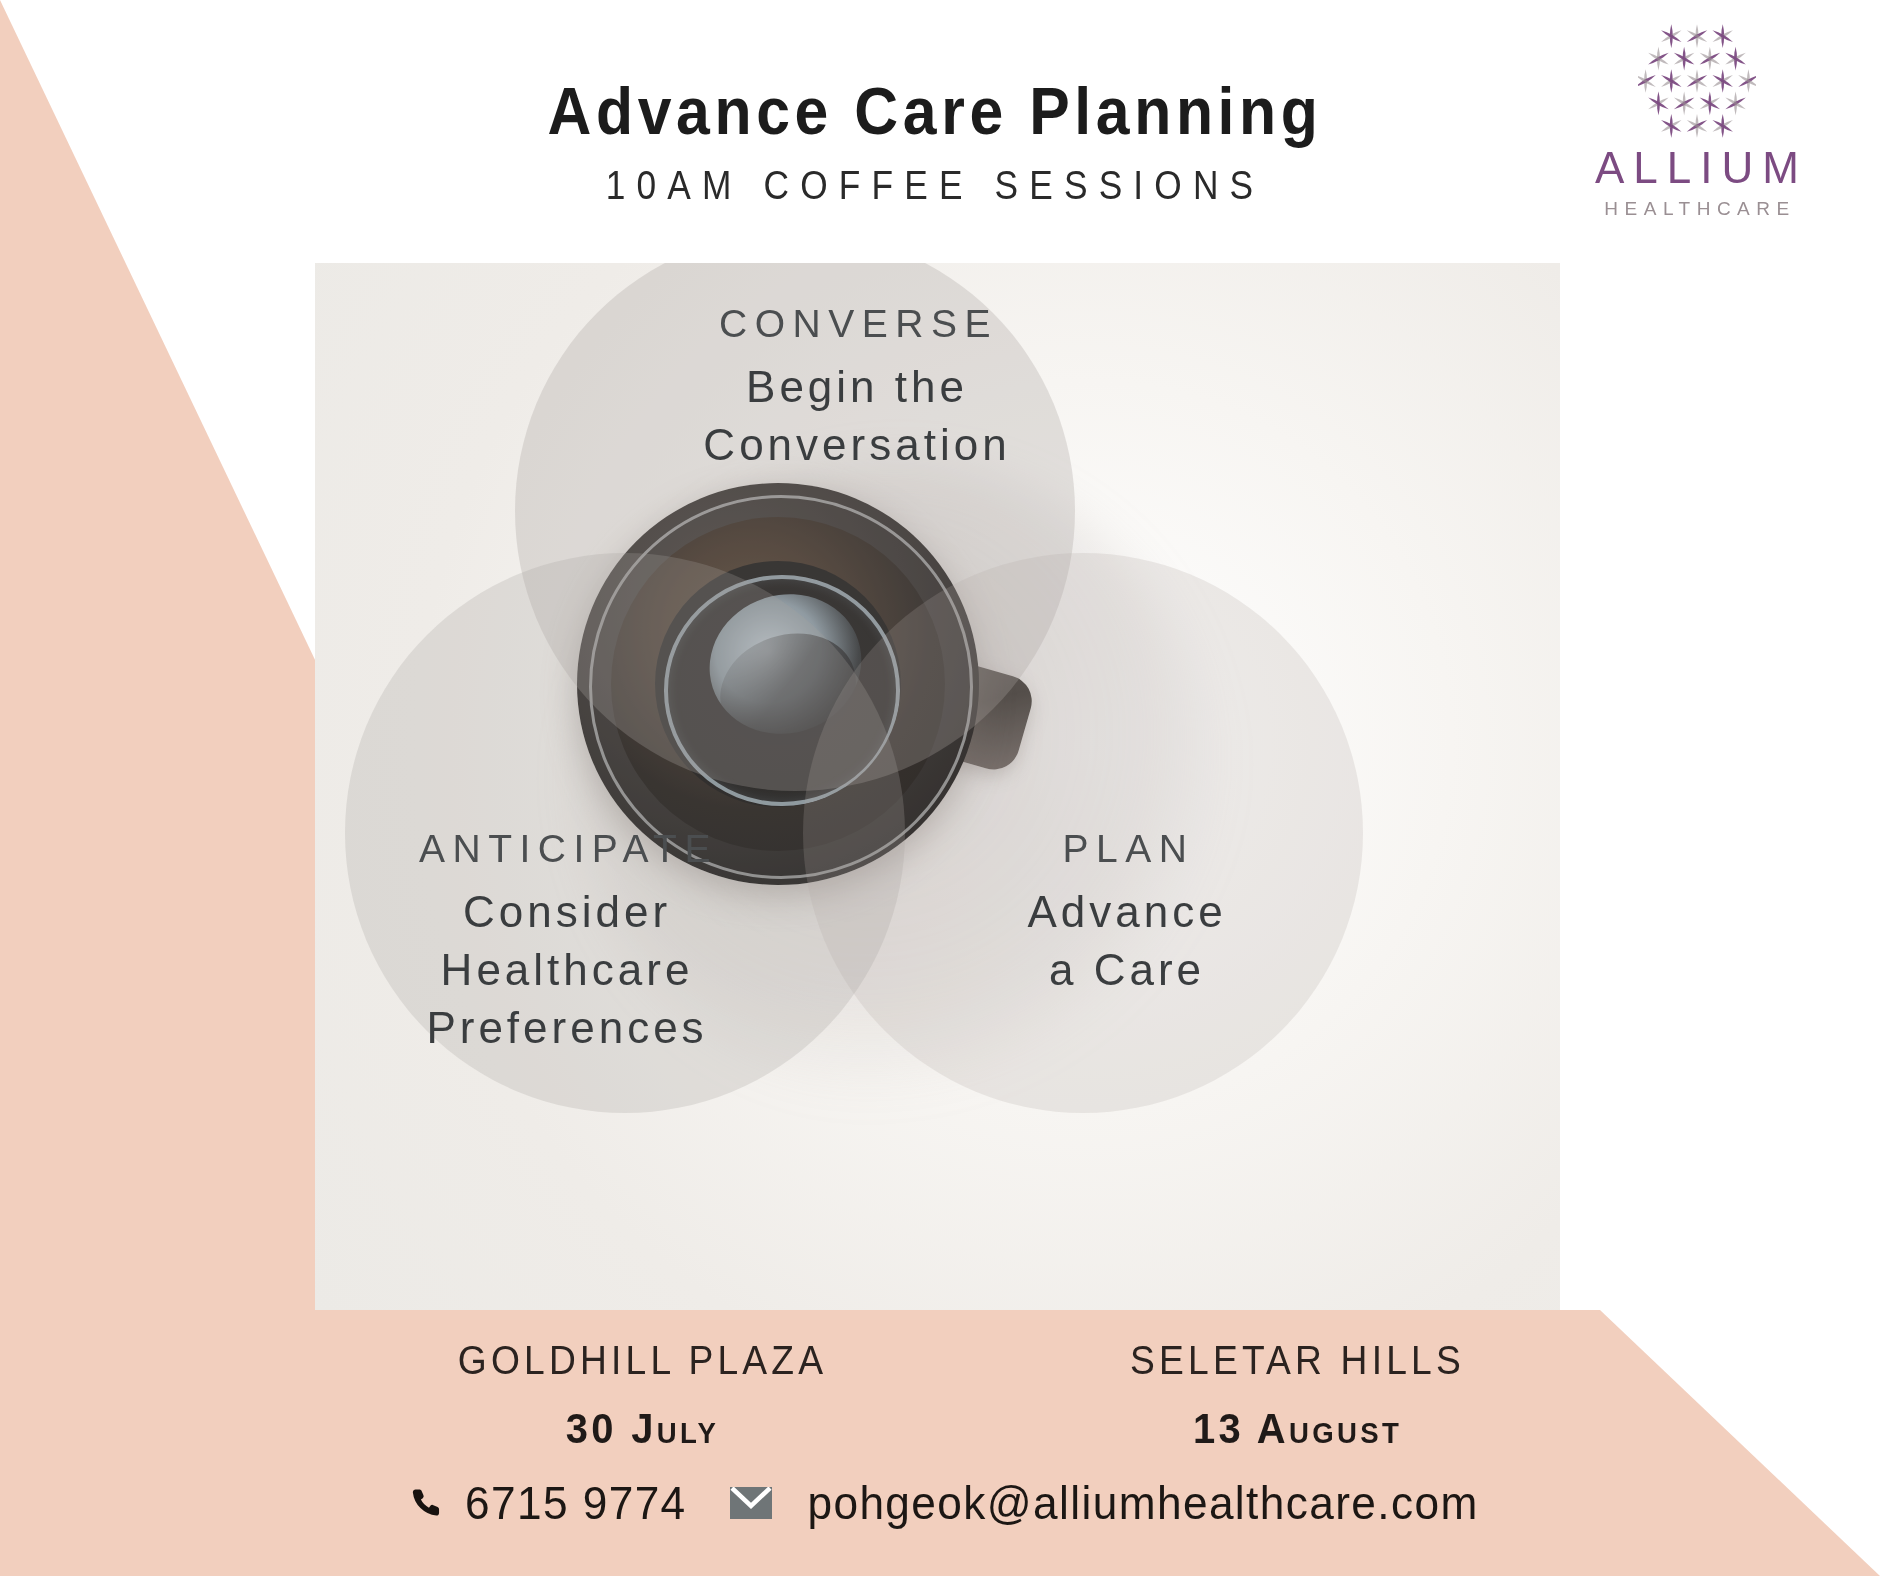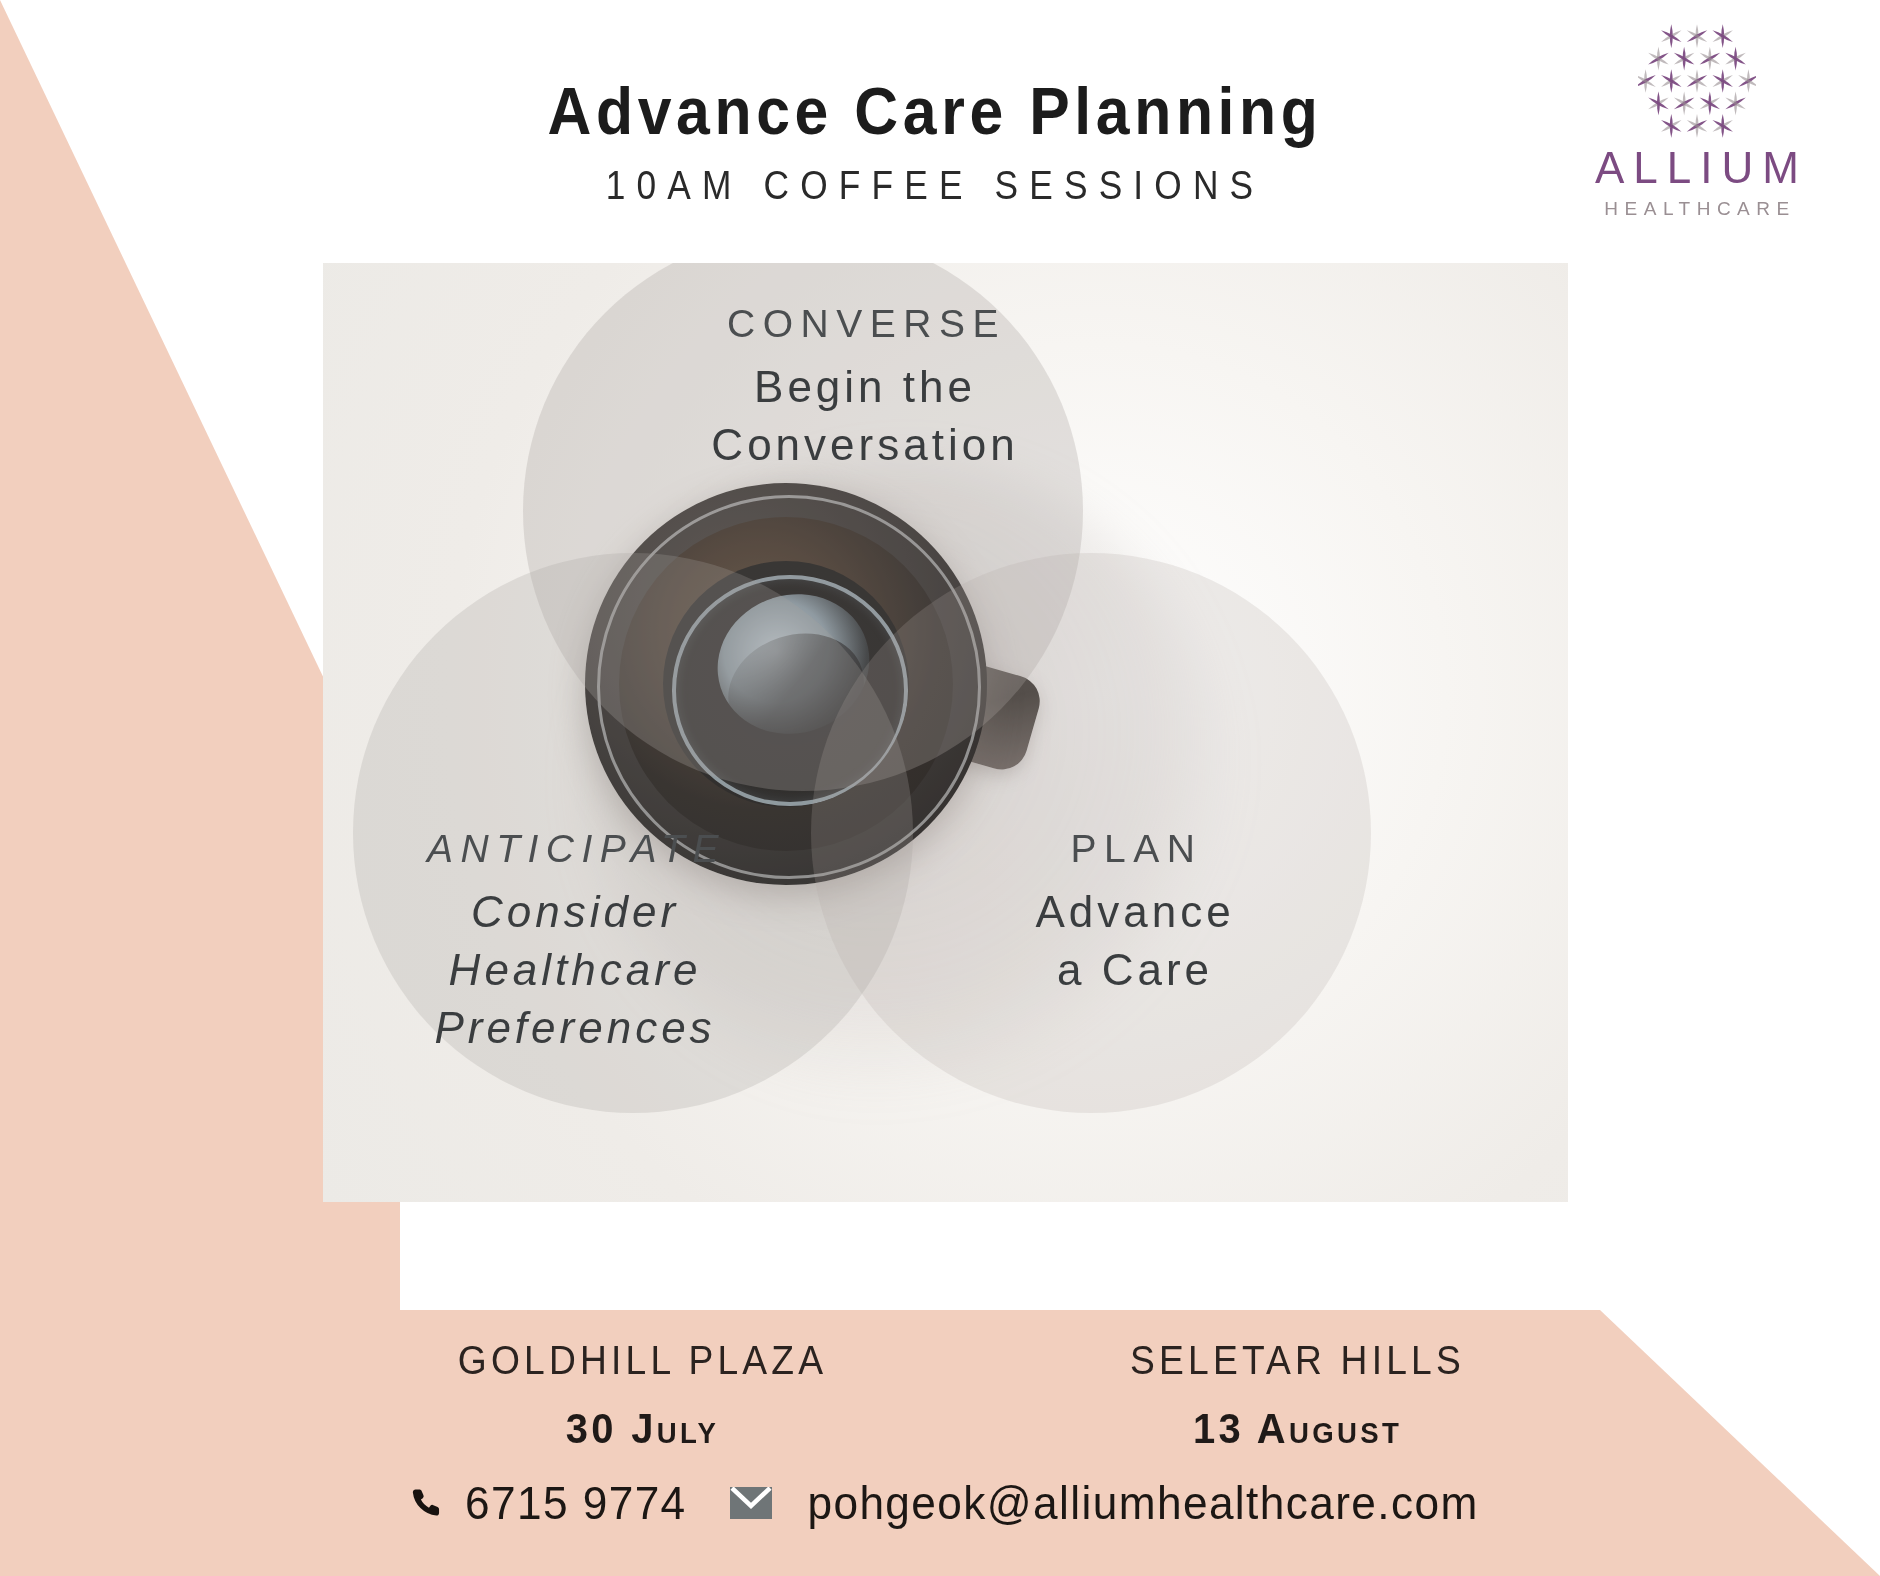--- a/index.html
+++ b/index.html
@@ -104,24 +104,24 @@
     font-weight: 400;
     letter-spacing: 6.5px;
     color: #9a8f93;
     margin-top: 8px;
     text-indent: 6px;
   }
 
   
   .panel {
     position: absolute;
-    left: 323px;
+    left: 315px;
     top: 263px;
     width: 1245px;
-    height: 939px;
+    height: 1047px;
     background: #f4f1ee;
     overflow: hidden;
   }
 
   
   .photo-bg {
     position: absolute;
     inset: 0;
     background:
       radial-gradient(circle at 62% 46%, #ffffff 0%, #f7f5f2 38%, #efece8 70%, #eceae6 100%);
@@ -250,21 +250,21 @@
   .venn-sub {
     font-size: 44px;
     font-weight: 400;
     letter-spacing: 4px;
     line-height: 1.32;
     color: #3a3d3f;
     margin-top: 12px;
     text-indent: 4px;
   }
   .label-converse { left: 330px; top: 40px; width: 420px; }
-  .label-anticipate { left: 40px; top: 565px; width: 420px; font-style: italic; }
+  .label-anticipate { left: 40px; top: 565px; width: 420px; }
   .label-plan { left: 640px; top: 565px; width: 340px; }
 
   
   .footer {
     position: absolute;
     left: 15px;
     top: 1310px;
     width: 1880px;
     height: 266px;
   }

